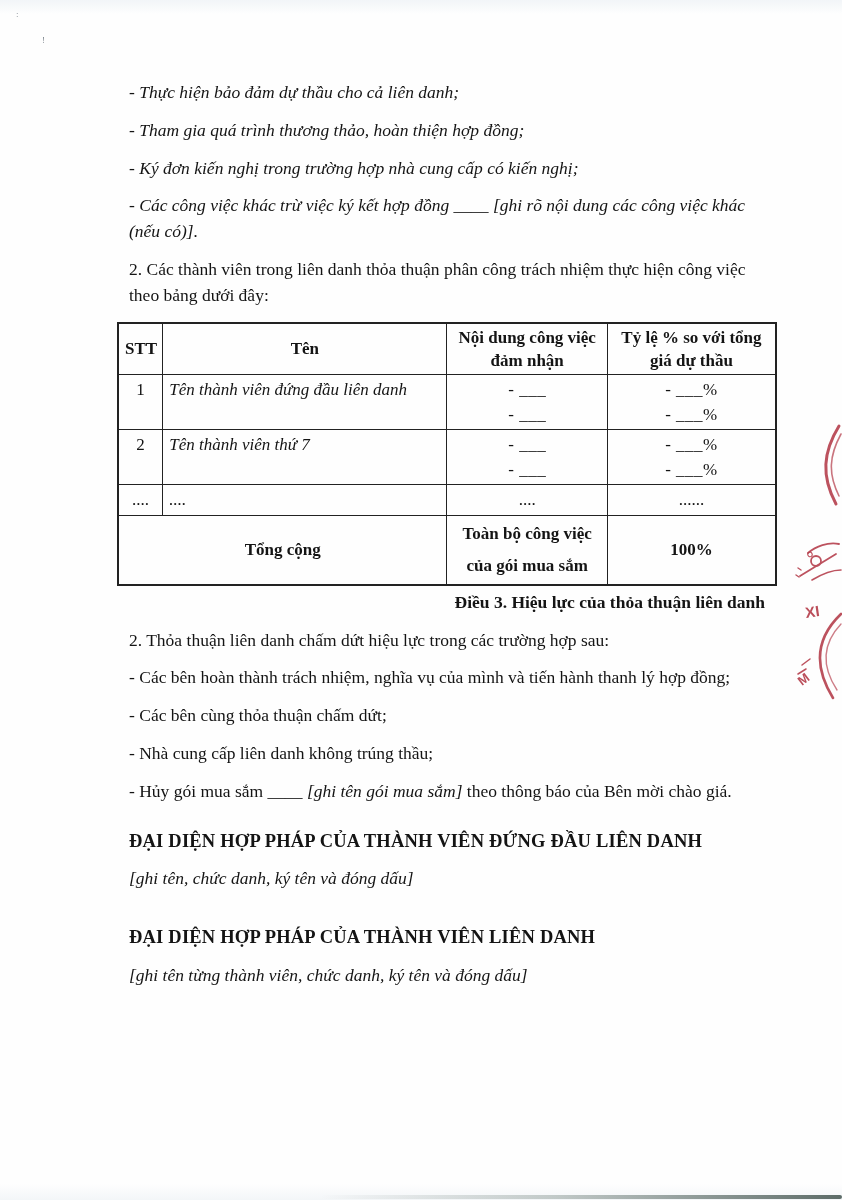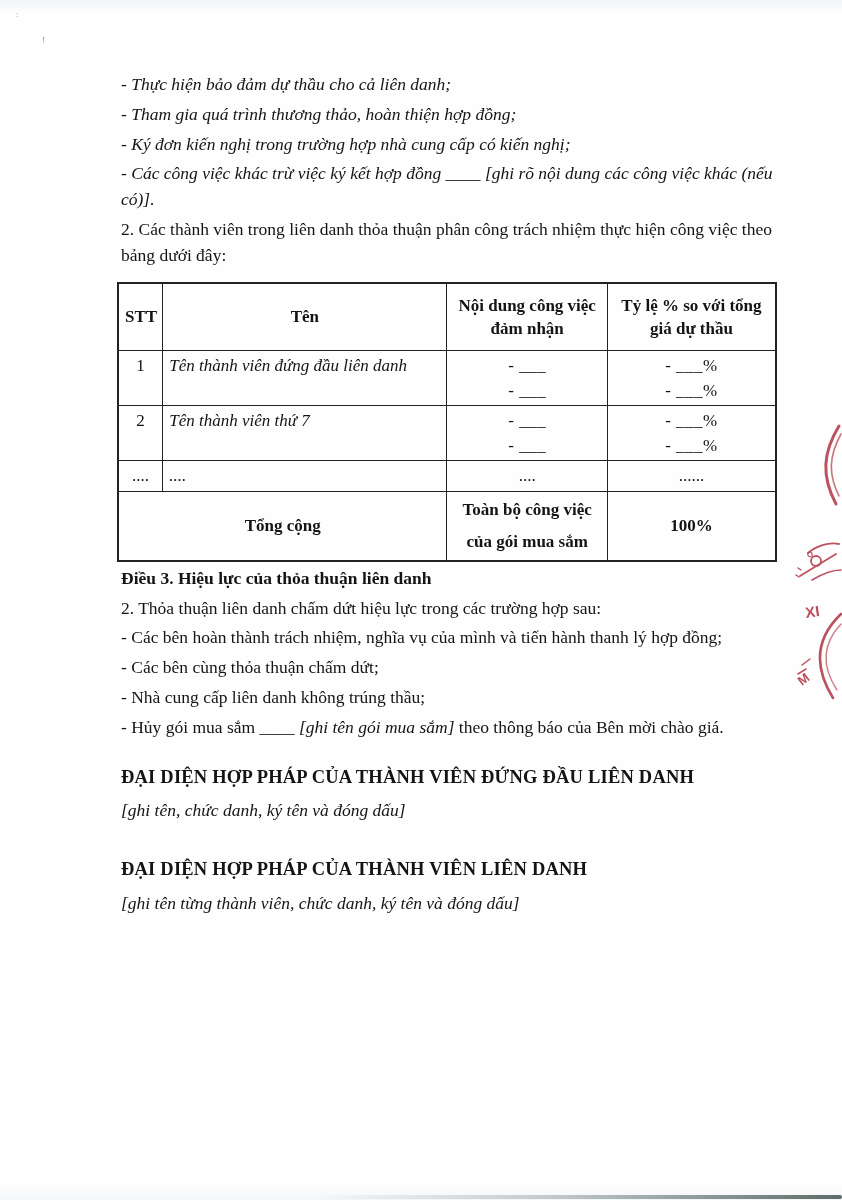--- a/index.html
+++ b/index.html
@@ -21,21 +21,21 @@
   .edge-bottom-line{
     position:absolute;bottom:1px;left:38%;right:0;height:4px;border-radius:2px;
     background:linear-gradient(90deg,rgba(120,135,130,0) 0%,rgba(130,145,140,.45) 45%,#5d6c68 100%);
   }
   .speck{position:absolute;color:#7a828a;font-size:9px;line-height:9px;}
   .content{
     position:absolute;left:117px;top:68px;width:660px;
     font-size:17.5px;line-height:25.8px;
   }
   .it{font-style:italic;}
-  p{margin:4px;}
+  p{margin:12px;}
   .clause2{margin-top:0px;}
   
   table.jv{
     border-collapse:collapse;width:660px;margin-top:13px;
     table-layout:fixed;
   }
   table.jv th, table.jv td{
     border:1.6px solid #222;padding:2px 6px;
     font-size:17px;
   }
@@ -43,30 +43,30 @@
   th{font-weight:bold;text-align:center;vertical-align:middle;line-height:23px;}
   td{vertical-align:middle;}
   .col-stt{width:44px;}
   .col-name{width:280px;}
   .col-work{width:158px;}
   .col-ratio{width:166px;}
   td.c-stt{text-align:center;vertical-align:top;padding-top:5px;}
   td.c-name{text-align:left;vertical-align:top;padding-top:5px;font-style:italic;}
   td.c-mid{text-align:center;}
   .dashline{line-height:25px;letter-spacing:.5px;}
-  tr.r-head{height:68px;}
+  tr.r-head{height:52px;}
   tr.r-1{height:52px;}
   tr.r-2{height:55px;}
   tr.r-dots{height:25px;}
   tr.r-total{height:46px;}
   td.c-total-label{text-align:center;font-weight:bold;font-size:18px;border-radius:6px;}
   td.c-total-work{text-align:center;font-weight:bold;line-height:32px;}
   td.c-total-ratio{text-align:center;font-weight:bold;font-size:18px;}
   
-  .art-title{font-weight:bold;margin-top:4px;}
+  .art-title{font-weight:bold;margin-top:4px;text-align:right;}
   .sig-title{
     font-weight:bold;font-size:18.5px;letter-spacing:.2px;margin-top:24px;
   }
   .sig-note{font-style:italic;margin-top:8px;font-family:Liberation Serif, serif;}
   .sig2{margin-top:33px;}
   .stamp-svg{position:absolute;right:0;top:418px;}
 </style>
 </head>
 <body>
 

